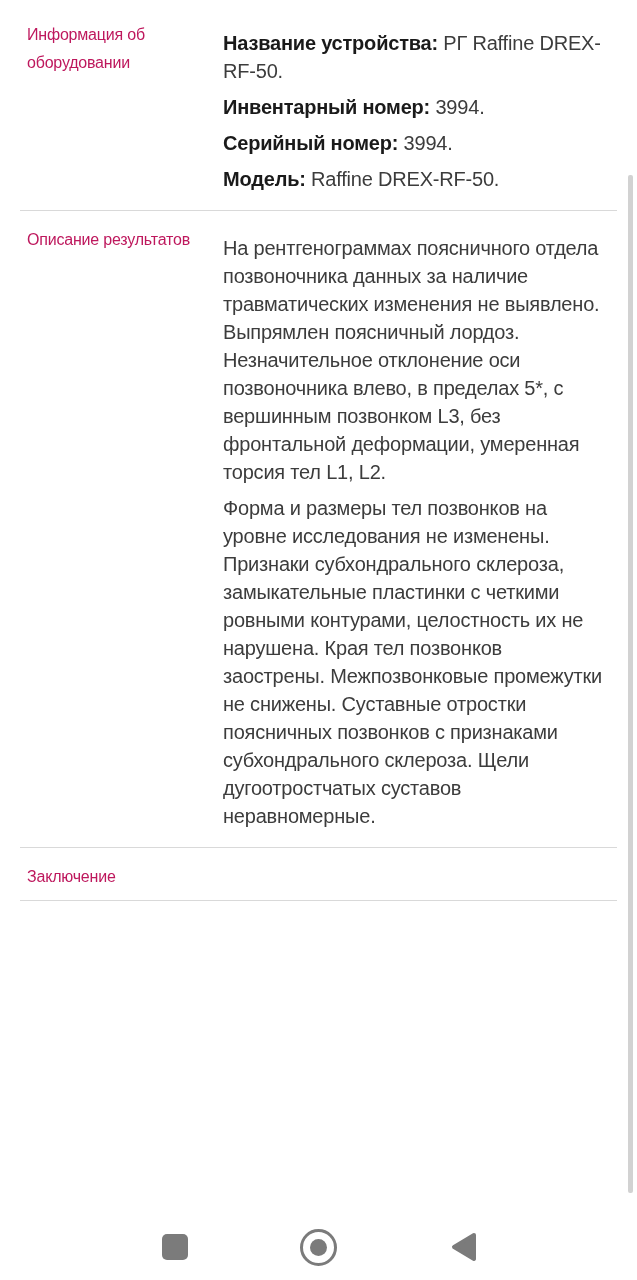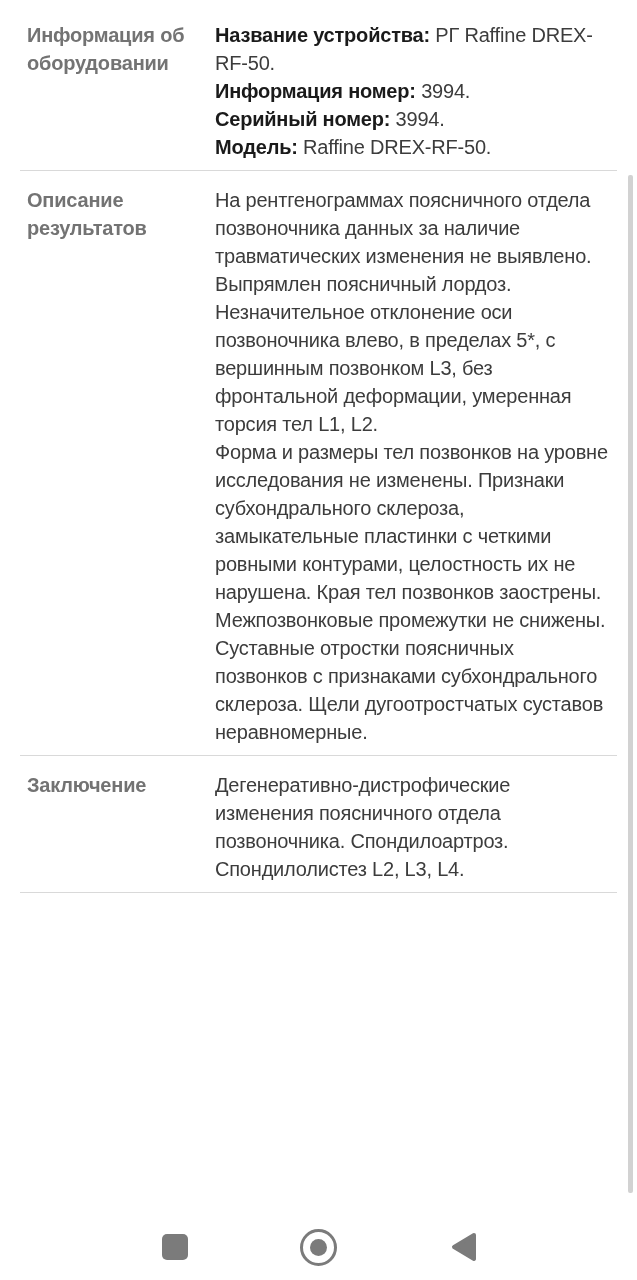--- a/index.html
+++ b/index.html
@@ -22,35 +22,35 @@
   }
   .report {
     padding: 6px 27px 0 27px;
   }
   .section {
     display: grid;
     grid-template-columns: 188px 1fr;
     padding: 15px 0 9px 0;
   }
   .section-label {
-    font-size: 20px;
+    font-size: 16px;
     line-height: 28px;
-    font-weight: 700;
-    color: #737373;
+    font-weight: 400;
+    color: #be185d;
     letter-spacing: -0.2px;
     padding-right: 12px;
   }
   .section-content {
     font-size: 20px;
     line-height: 28px;
     color: #3c3c3c;
     letter-spacing: -0.2px;
   }
   .section-content p {
-    margin: 0;
+    margin: 8px;
     padding: 0;
   }
   .field-label {
     font-weight: 700;
     color: #1a1a1a;
   }
   .divider {
     height: 1px;
     background: #d9d9d9;
     margin: 0 -7px; 
@@ -114,39 +114,36 @@
 </head>
 <body>
 
 <div class="screen">
 
   <div class="report" id="report">
       <div class="section">
         <div class="section-label">Информация об оборудовании</div>
         <div class="section-content">
           <p class="field-row"><span class="field-label">Название устройства:</span> <span class="field-value">РГ Raffine DREX-RF-50.</span></p>
-          <p class="field-row"><span class="field-label">Информация номер:</span> <span class="field-value">3994.</span></p>
+          <p class="field-row"><span class="field-label">Инвентарный номер:</span> <span class="field-value">3994.</span></p>
           <p class="field-row"><span class="field-label">Серийный номер:</span> <span class="field-value">3994.</span></p>
           <p class="field-row"><span class="field-label">Модель:</span> <span class="field-value">Raffine DREX-RF-50.</span></p>
         </div>
       </div>
       <div class="divider"></div>
       <div class="section">
         <div class="section-label">Описание результатов</div>
         <div class="section-content">
           <p class="paragraph">На рентгенограммах поясничного отдела позвоночника данных за наличие травматических изменения не выявлено. Выпрямлен поясничный лордоз. Незначительное отклонение оси позвоночника влево, в пределах 5*, с вершинным позвонком L3, без фронтальной деформации, умеренная торсия тел L1, L2.</p>
           <p class="paragraph">Форма и размеры тел позвонков на уровне исследования не изменены. Признаки субхондрального склероза, замыкательные пластинки с четкими ровными контурами, целостность их не нарушена. Края тел позвонков заострены. Межпозвонковые промежутки не снижены. Суставные отростки поясничных позвонков с признаками субхондрального склероза. Щели дугоотростчатых суставов неравномерные.</p>
         </div>
       </div>
       <div class="divider"></div>
       <div class="section">
         <div class="section-label">Заключение</div>
-        <div class="section-content">
-          <p class="paragraph">Дегенеративно-дистрофические изменения поясничного отдела позвоночника. Спондилоартроз. Спондилолистез L2, L3, L4.</p>
-        </div>
       </div>
       <div class="divider"></div>
     </div>
 
   <div class="scrollbar-thumb"></div>
 
   <nav class="navbar">
     <button class="nav-btn">
       <span class="icon-recents"></span>
     </button>

